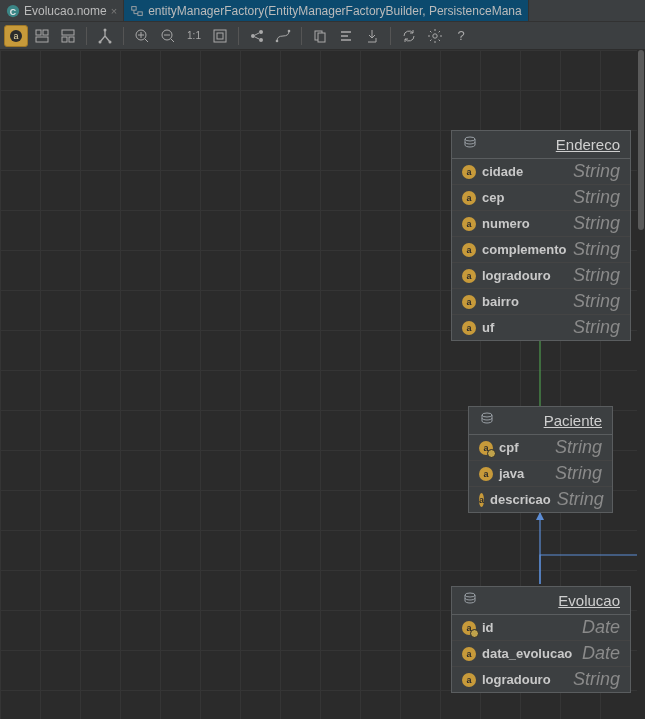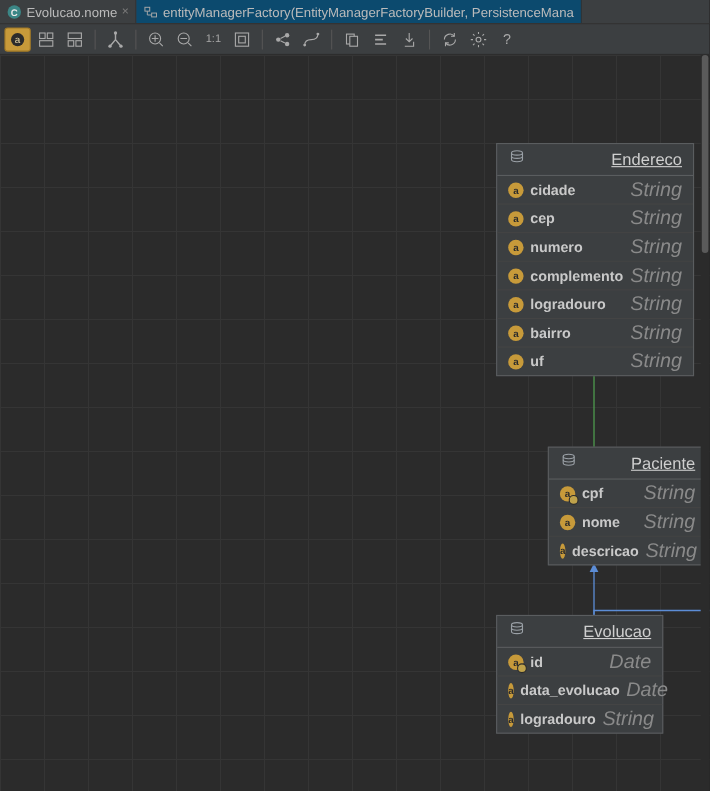--- a/index.html
+++ b/index.html
@@ -291,49 +291,49 @@
           <span class="field-type">String</span>
         </div>
         <div class="entity-row">
           <span class="field-badge">a</span>
           <span class="field-name">uf</span>
           <span class="field-type">String</span>
         </div>
       </div>
   </div>
 
-  <div class="entity" style="left:468px; top:356px; width:145px;margin-left:30px;">
+  <div class="entity" style="left:468px; top:356px; width:145px;">
     <div class="entity-header">
       <span class="db-icon"><svg viewBox="0 0 16 16">
             <ellipse cx="8" cy="4" rx="5" ry="2" stroke="#9aa0a6" fill="none"></ellipse>
             <path d="M3 4v6c0 1.1 2.2 2 5 2s5-.9 5-2V4" stroke="#9aa0a6" fill="none"></path>
             <path d="M3 7c0 1.1 2.2 2 5 2s5-.9 5-2" stroke="#9aa0a6" fill="none"></path>
           </svg></span>
       <span>Paciente</span>
     </div>
     <div id="body-paciente">
         <div class="entity-row">
           <span class="field-badge key">a</span>
           <span class="field-name">cpf</span>
           <span class="field-type">String</span>
         </div>
         <div class="entity-row">
           <span class="field-badge">a</span>
-          <span class="field-name">nome</span>
+          <span class="field-name">java</span>
           <span class="field-type">String</span>
         </div>
         <div class="entity-row">
           <span class="field-badge">a</span>
           <span class="field-name">descricao</span>
           <span class="field-type">String</span>
         </div>
       </div>
   </div>
 
-  <div class="entity" style="left:451px; top:509px; width:152px;">
+  <div class="entity" style="left:451px; top:536px; width:180px;">
     <div class="entity-header">
       <span class="db-icon"><svg viewBox="0 0 16 16">
             <ellipse cx="8" cy="4" rx="5" ry="2" stroke="#9aa0a6" fill="none"></ellipse>
             <path d="M3 4v6c0 1.1 2.2 2 5 2s5-.9 5-2V4" stroke="#9aa0a6" fill="none"></path>
             <path d="M3 7c0 1.1 2.2 2 5 2s5-.9 5-2" stroke="#9aa0a6" fill="none"></path>
           </svg></span>
       <span>Evolucao</span>
     </div>
     <div id="body-evolucao">
         <div class="entity-row">

